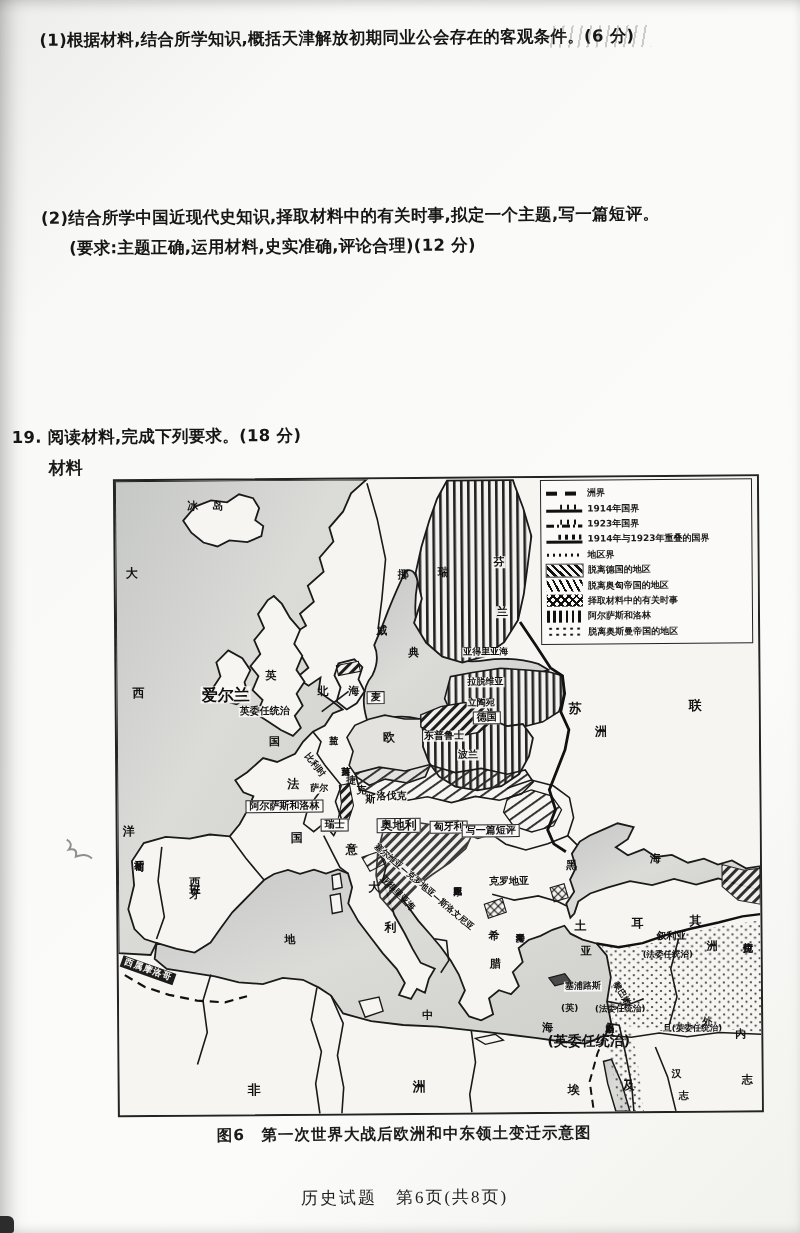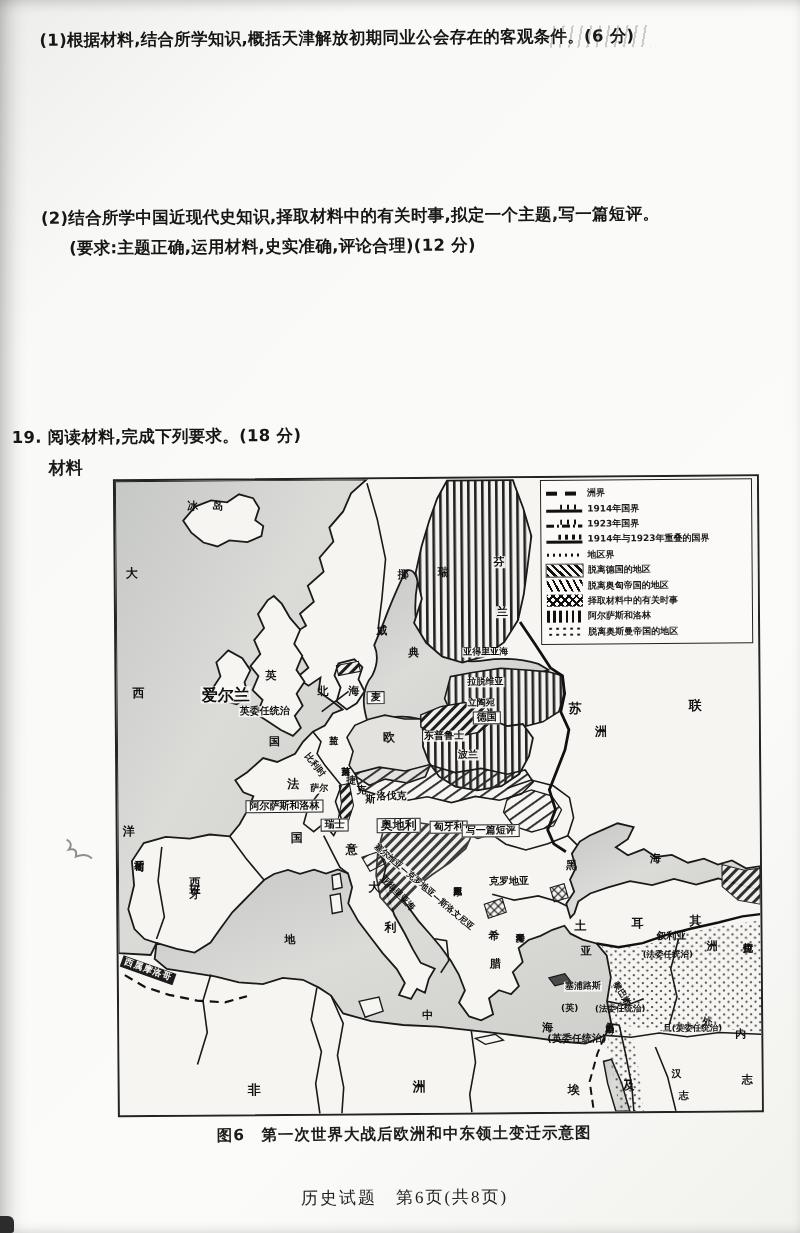--- a/index.html
+++ b/index.html
@@ -219,21 +219,21 @@
           <div class="lbl" style="left: 571px; top: 438px; font-size: 12px;">其</div>
           <div class="lbl" style="left: 462px; top: 468px; font-size: 11px;">亚</div>
           <div class="lbl" style="left: 588px; top: 464px; font-size: 11px;">洲</div>
           <div class="lbl wbg" style="left: 445px; top: 504px; font-size: 9px;">塞浦路斯</div>
           <div class="lbl" style="left: 442px; top: 526px; font-size: 9px;">(英)</div>
           <div class="lbl" style="left: 500px; top: 503px; font-size: 8.5px; transform: rotate(58deg);">黎巴嫩</div>
           <div class="lbl" style="left: 476px; top: 527px; font-size: 8.5px;">(法委任统治)</div>
           <div class="lbl" style="left: 538px; top: 454px; font-size: 10px;">叙利亚</div>
           <div class="lbl" style="left: 524px; top: 473px; font-size: 8.5px;">(法委任统治)</div>
           <div class="lbl v" style="left: 623px; top: 458px; font-size: 10px;">伊拉克</div>
-          <div class="lbl" style="left: 428px; top: 556px; font-size: 10px;">(英委任统治)</div>
+          <div class="lbl" style="left: 428px; top: 556px; font-size: 14px;">(英委任统治)</div>
           <div class="lbl v" style="left: 486px; top: 540px; font-size: 8.5px;">巴勒斯坦</div>
           <div class="lbl" style="left: 583px; top: 540px; font-size: 10px;">外</div>
           <div class="lbl" style="left: 544px; top: 547px; font-size: 8.5px;">旦(英委任统治)</div>
           <div class="lbl" style="left: 166px; top: 454px; font-size: 11px;">地</div>
           <div class="lbl" style="left: 303px; top: 531px; font-size: 11px;">中</div>
           <div class="lbl" style="left: 423px; top: 544px; font-size: 11px;">海</div>
           <div class="lbl" style="left: 616px; top: 552px; font-size: 11px;">内</div>
           <div class="lbl" style="left: 622px; top: 598px; font-size: 11px;">志</div>
           <div class="lbl" style="left: 552px; top: 592px; font-size: 10px;">汉</div>
           <div class="lbl" style="left: 559px; top: 614px; font-size: 10px;">志</div>

